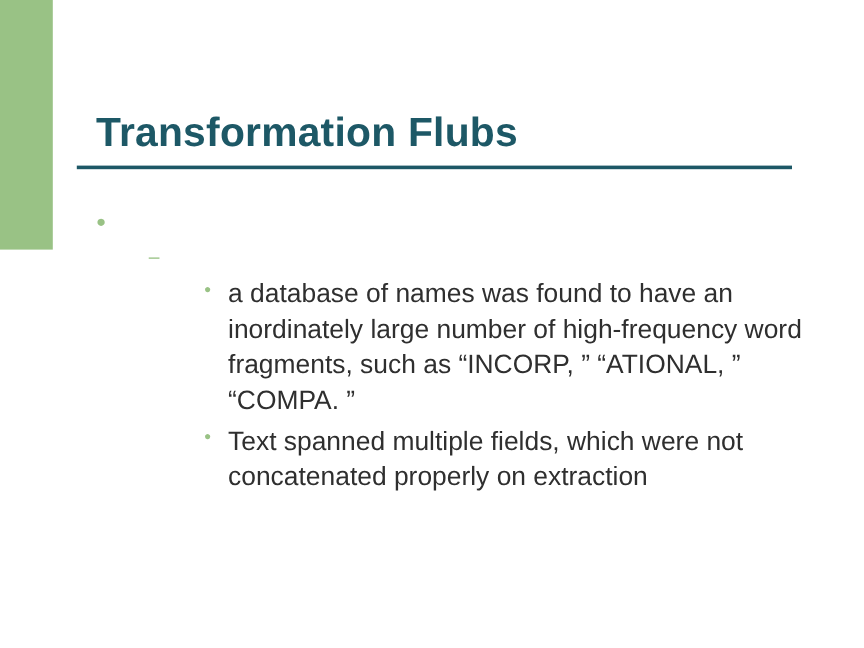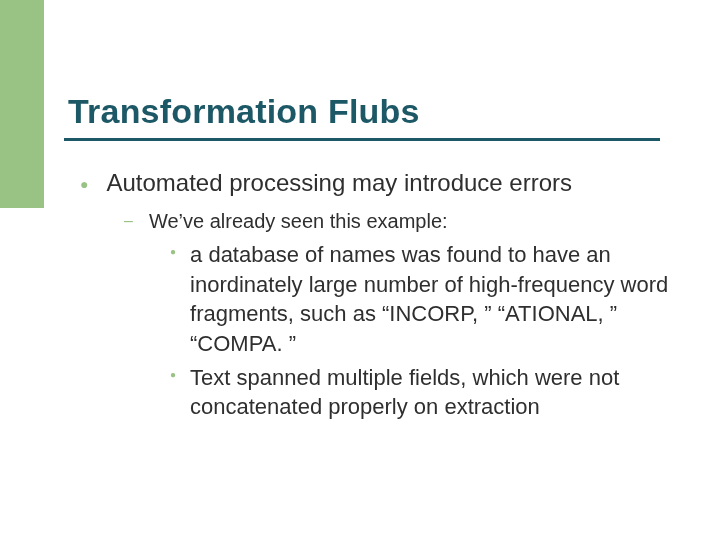--- a/index.html
+++ b/index.html
@@ -16,21 +16,21 @@
   .green-block {
     position: absolute;
     left: 0;
     top: 0;
     width: 44px;
     height: 208px;
     background: #99c285;
   }
   .title {
     position: absolute;
-    left: 68px;
+    left: 80px;
     top: 92px;
     font-size: 34px;
     font-weight: bold;
     color: #1d5866;
     letter-spacing: 0.2px;
   }
   .underline {
     position: absolute;
     left: 64px;
     top: 138px;
@@ -107,26 +107,24 @@
 
 <div class="green-block"></div>
 
 <div class="title">Transformation Flubs</div>
 <div class="underline"></div>
 
 <div class="content">
 
   <div class="lvl1">
     <span class="bullet">●</span>
-    <span class="text">Automated processing may introduce errors</span>
   </div>
 
   <div class="lvl2">
     <span class="dash">–</span>
-    <span class="text">We’ve already seen this example:</span>
   </div>
 
   <div class="lvl3-wrap">
     <div class="lvl3">
       <span class="dot">●</span>
       <span class="text">a database of names was found to have an inordinately large number of high-frequency word fragments, such as “INCORP, ” “ATIONAL, ” “COMPA. ”</span>
     </div>
     <div class="lvl3">
       <span class="dot">●</span>
       <span class="text">Text spanned multiple fields, which were not concatenated properly on extraction</span>

